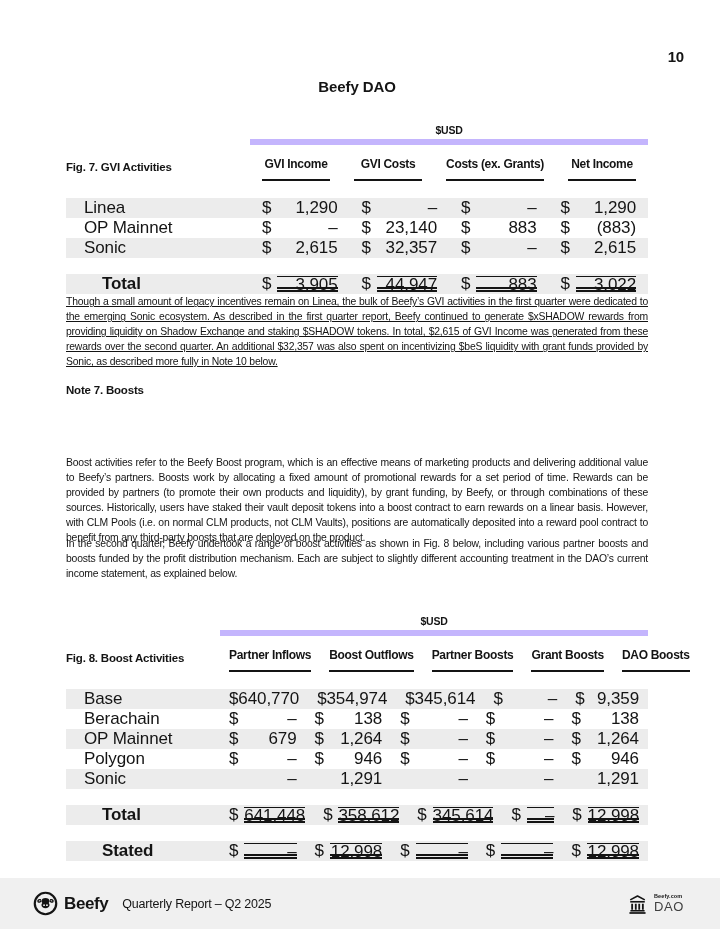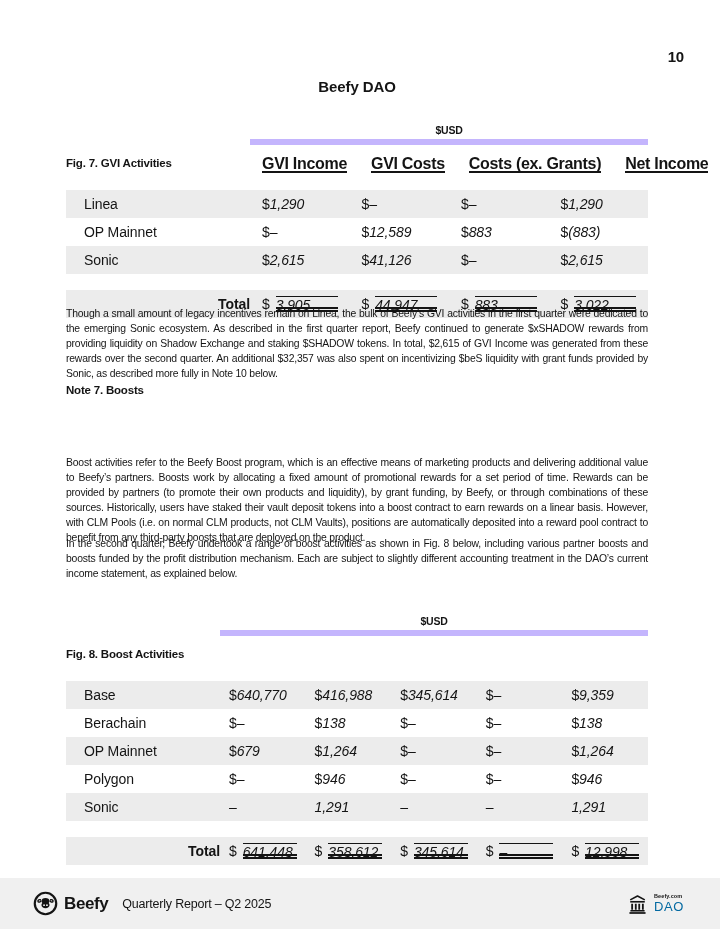--- a/index.html
+++ b/index.html
@@ -21,59 +21,59 @@
   .usd-row{display:flex;}
   .fig .label-col{flex:0 0 auto;}
   .fig7 .label-col{width:184px;}
   .fig8 .label-col{width:154px;}
   .usd{flex:1;text-align:center;font-weight:700;font-size:10.5px;line-height:13px;
        padding-bottom:2px;border-bottom:6px solid #c4b5fd;letter-spacing:-.2px;}
 
   .head-row{display:flex;margin-top:12px;align-items:center;}
   .fig-title{font-size:11.5px;font-weight:700;letter-spacing:-.2px;padding-bottom:4px;}
   .cols{flex:1;display:flex;}
-  .col-h{flex:1;text-align:center;font-weight:700;font-size:16px;letter-spacing:-.3px;
-         line-height:14px;padding-bottom:0;border-bottom:2px solid #141414;white-space:nowrap;}
+  .col-h{flex:1;text-align:center;font-weight:700;font-size:12px;letter-spacing:-.3px;
+         line-height:14px;padding-bottom:8px;border-bottom:2px solid #141414;white-space:nowrap;}
   .fig7 .col-h{margin:0 12px;}
   .fig8 .col-h{margin:0 9px;}
 
   .rows{margin-top:17px;}
-  .t-row{display:flex;align-items:center;height:28px;font-size:14px;letter-spacing:-.1px;}
+  .t-row{display:flex;align-items:center;height:20px;font-size:17px;letter-spacing:-.1px;}
   .t-row.stripe{background:#ececec;}
   .row-label{padding-left:18px;}
   .fig7 .row-label{width:184px;}
   .fig8 .row-label{width:154px;}
   .total-row{margin-top:16px;}
-  .total-row .row-label{padding-left:36px;font-weight:700;text-align:right;}
+  .total-row .row-label{padding-left:36px;font-weight:700;}
 
   .money{flex:1;display:flex;justify-content:space-between;align-items:center;height:16px;}
   .fig7 .money{margin:0 12px;}
   .fig8 .money{margin:0 9px;}
   .cur{flex:0 0 auto;}
-  .amt{flex:1;text-align:left;line-height:16px;font-style:italic;}
+  .amt{flex:1;text-align:right;line-height:16px;}
   .total-row .amt{border-top:1.5px solid #141414;border-bottom:5px double #141414;height:16px;margin-left:6px;}
 
   
   .para{position:absolute;left:66px;width:582px;font-size:10.4px;line-height:15px;
         letter-spacing:-.2px;text-align:justify;color:#141414;}
-  .p1{top:296px;}
+  .p1{top:284px;text-decoration:underline;}
   .p2{top:420px;margin-top:35px;}
   .p3{top:526px;}
   .note-heading{position:absolute;left:66px;top:384px;font-size:11.5px;font-weight:700;letter-spacing:-.2px;}
 
   
   .footer{position:absolute;left:0;bottom:0;width:720px;height:51px;background:#f0f0f0;
           display:flex;}
   .footer-left{display:flex;align-items:center;margin-left:33px;}
   .brand-name{font-size:17px;font-weight:700;letter-spacing:-.4px;margin-left:6px;}
   .report-name{font-size:12.5px;margin-left:14px;letter-spacing:-.2px;}
   .footer-right{display:flex;align-items:center;margin-left:auto;margin-right:36px;}
   .dao-stack{display:flex;flex-direction:column;margin-left:5px;line-height:1;}
   .dao-small{font-size:5.5px;font-weight:700;letter-spacing:.1px;}
-  .dao-label{font-size:13px;letter-spacing:.6px;margin-top:1px;color:#0369a1;}
+  .dao-label{font-size:13px;letter-spacing:.6px;margin-top:1px;color:#404040;}
 </style>
 </head>
 <body>
 
 <div class="page-number" data-name="page-number">10</div>
 <div class="doc-title" data-name="document-title">Beefy DAO</div>
 
 <section class="fig fig7" data-name="gvi-activities-table">
   <div class="usd-row" data-name="currency-header-row">
     <div class="label-col" data-name="label-column-spacer"></div>
@@ -109,40 +109,40 @@
         </div>
       </div>
       <div class="t-row " data-name="table-row">
         <div class="row-label" data-name="row-label">OP Mainnet</div>
         <div class="money" data-name="money-cell">
           <span class="cur" data-name="currency-symbol">$</span>
           <span class="amt" data-name="amount-value">–</span>
         </div>
         <div class="money" data-name="money-cell">
           <span class="cur" data-name="currency-symbol">$</span>
-          <span class="amt" data-name="amount-value">12,589</span>
+          <span class="amt" data-name="amount-value">23,140</span>
         </div>
         <div class="money" data-name="money-cell">
           <span class="cur" data-name="currency-symbol">$</span>
           <span class="amt" data-name="amount-value">883</span>
         </div>
         <div class="money" data-name="money-cell">
           <span class="cur" data-name="currency-symbol">$</span>
           <span class="amt" data-name="amount-value">(883)</span>
         </div>
       </div>
       <div class="t-row stripe" data-name="table-row">
         <div class="row-label" data-name="row-label">Sonic</div>
         <div class="money" data-name="money-cell">
           <span class="cur" data-name="currency-symbol">$</span>
           <span class="amt" data-name="amount-value">2,615</span>
         </div>
         <div class="money" data-name="money-cell">
           <span class="cur" data-name="currency-symbol">$</span>
-          <span class="amt" data-name="amount-value">41,126</span>
+          <span class="amt" data-name="amount-value">32,357</span>
         </div>
         <div class="money" data-name="money-cell">
           <span class="cur" data-name="currency-symbol">$</span>
           <span class="amt" data-name="amount-value">–</span>
         </div>
         <div class="money" data-name="money-cell">
           <span class="cur" data-name="currency-symbol">$</span>
           <span class="amt" data-name="amount-value">2,615</span>
         </div>
       </div>
@@ -173,31 +173,38 @@
 <p class="para p2" data-name="body-paragraph-boosts-1">Boost activities refer to the Beefy Boost program, which is an effective means of marketing products and delivering additional value to Beefy’s partners. Boosts work by allocating a fixed amount of promotional rewards for a set period of time. Rewards can be provided by partners (to promote their own products and liquidity), by grant funding, by Beefy, or through combinations of these sources. Historically, users have staked their vault deposit tokens into a boost contract to earn rewards on a linear basis. However, with CLM Pools (i.e. on normal CLM products, not CLM Vaults), positions are automatically deposited into a reward pool contract to benefit from any third-party boosts that are deployed on the product.</p>
 <p class="para p3" data-name="body-paragraph-boosts-2">In the second quarter, Beefy undertook a range of boost activities as shown in Fig. 8 below, including various partner boosts and boosts funded by the profit distribution mechanism. Each are subject to slightly different accounting treatment in the DAO’s current income statement, as explained below.</p>
 
 <section class="fig fig8" data-name="boost-activities-table">
   <div class="usd-row" data-name="currency-header-row">
     <div class="label-col" data-name="label-column-spacer"></div>
     <div class="usd" data-name="usd-header">$USD</div>
   </div>
   <div class="head-row" data-name="table-header-row">
     <div class="label-col fig-title" data-name="fig8-title">Fig. 8. Boost Activities</div>
+    <div class="cols" data-name="column-headers">
+        <div class="col-h" data-name="column-header">Partner Inflows</div>
+        <div class="col-h" data-name="column-header">Boost Outflows</div>
+        <div class="col-h" data-name="column-header">Partner Boosts</div>
+        <div class="col-h" data-name="column-header">Grant Boosts</div>
+        <div class="col-h" data-name="column-header">DAO Boosts</div>
+      </div>
   </div>
   <div class="rows" data-name="table-body">
       <div class="t-row stripe" data-name="table-row">
         <div class="row-label" data-name="row-label">Base</div>
         <div class="money" data-name="money-cell">
           <span class="cur" data-name="currency-symbol">$</span>
           <span class="amt" data-name="amount-value">640,770</span>
         </div>
         <div class="money" data-name="money-cell">
           <span class="cur" data-name="currency-symbol">$</span>
-          <span class="amt" data-name="amount-value">416,988</span>
+          <span class="amt" data-name="amount-value">354,974</span>
         </div>
         <div class="money" data-name="money-cell">
           <span class="cur" data-name="currency-symbol">$</span>
           <span class="amt" data-name="amount-value">345,614</span>
         </div>
         <div class="money" data-name="money-cell">
           <span class="cur" data-name="currency-symbol">$</span>
           <span class="amt" data-name="amount-value">–</span>
         </div>
         <div class="money" data-name="money-cell">

